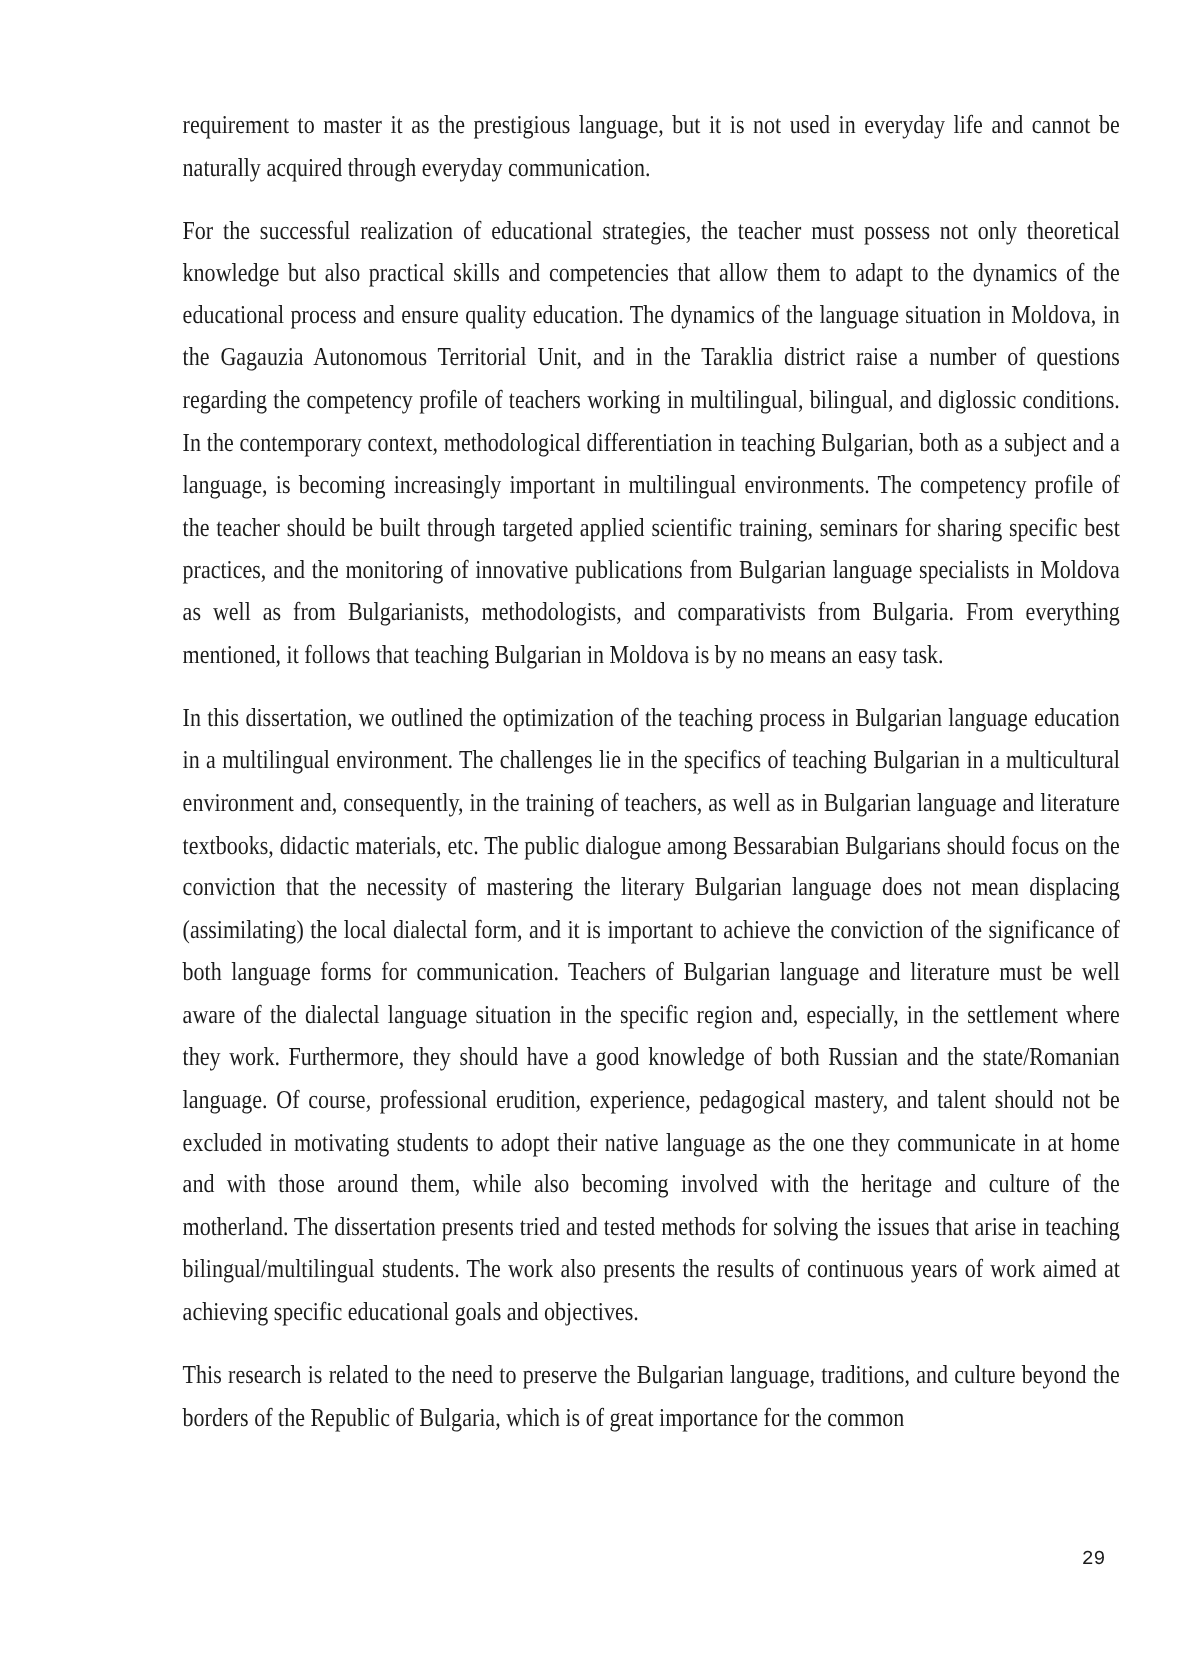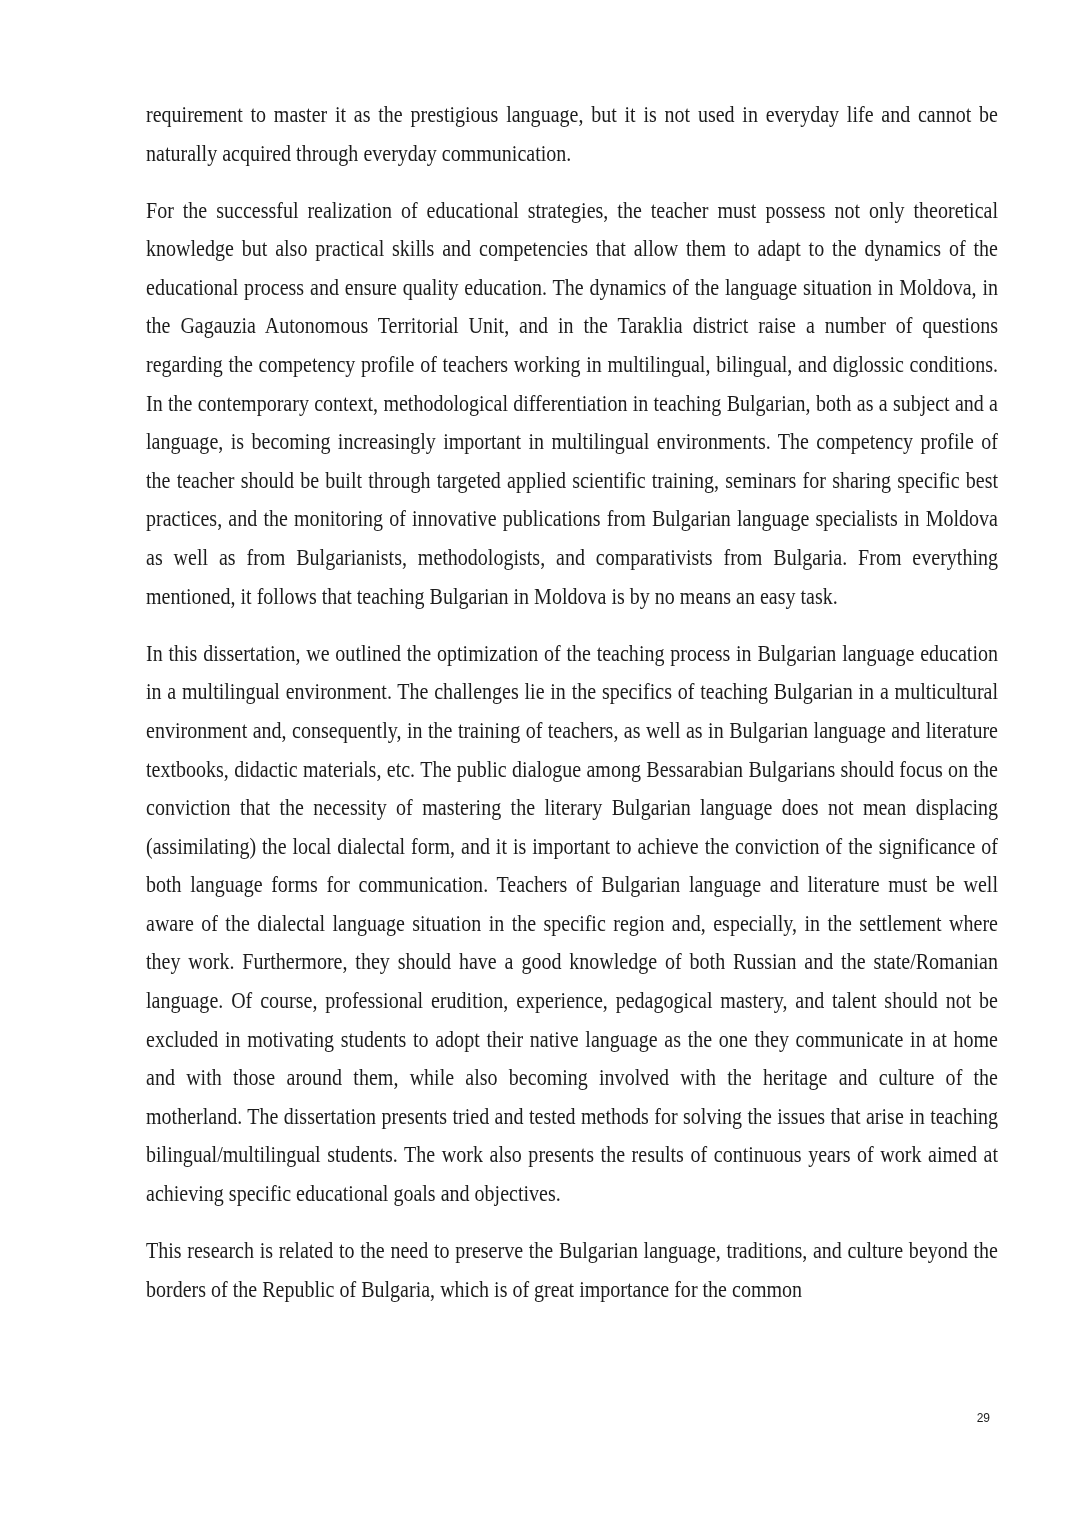--- a/index.html
+++ b/index.html
@@ -14,21 +14,21 @@
   }
   .page {
     position: relative;
     width: 1080px;
     height: 1527px;
     background: var(--page-bg);
     overflow: hidden;
   }
   .content {
     position: absolute;
-    left: 146px;
+    left: 166px;
     top: 95px;
     width: 852px;
   }
   
   .text-block {
     width: 1000px;
     transform: scaleX(0.852);
     transform-origin: 0 0;
   }
   .text-block p {
@@ -36,23 +36,23 @@
     font-family: "Liberation Serif", "DejaVu Serif", serif;
     font-size: 23.5px;
     line-height: 38.6px;
     color: var(--text-color);
     text-align: justify;
     text-justify: inter-word;
   }
   .page-number {
     position: absolute;
     top: 1406px;
-    right: 90px;
-    font-family: Liberation Sans, sans-serif;
-    font-size: 12px;
+    right: 75px;
+    font-family: Liberation Mono, monospace;
+    font-size: 18px;
     line-height: 24px;
     color: var(--text-color);
   }
 </style>
 </head>
 <body>
 
 <div class="page">
   <div class="content">
     <div class="text-block">

